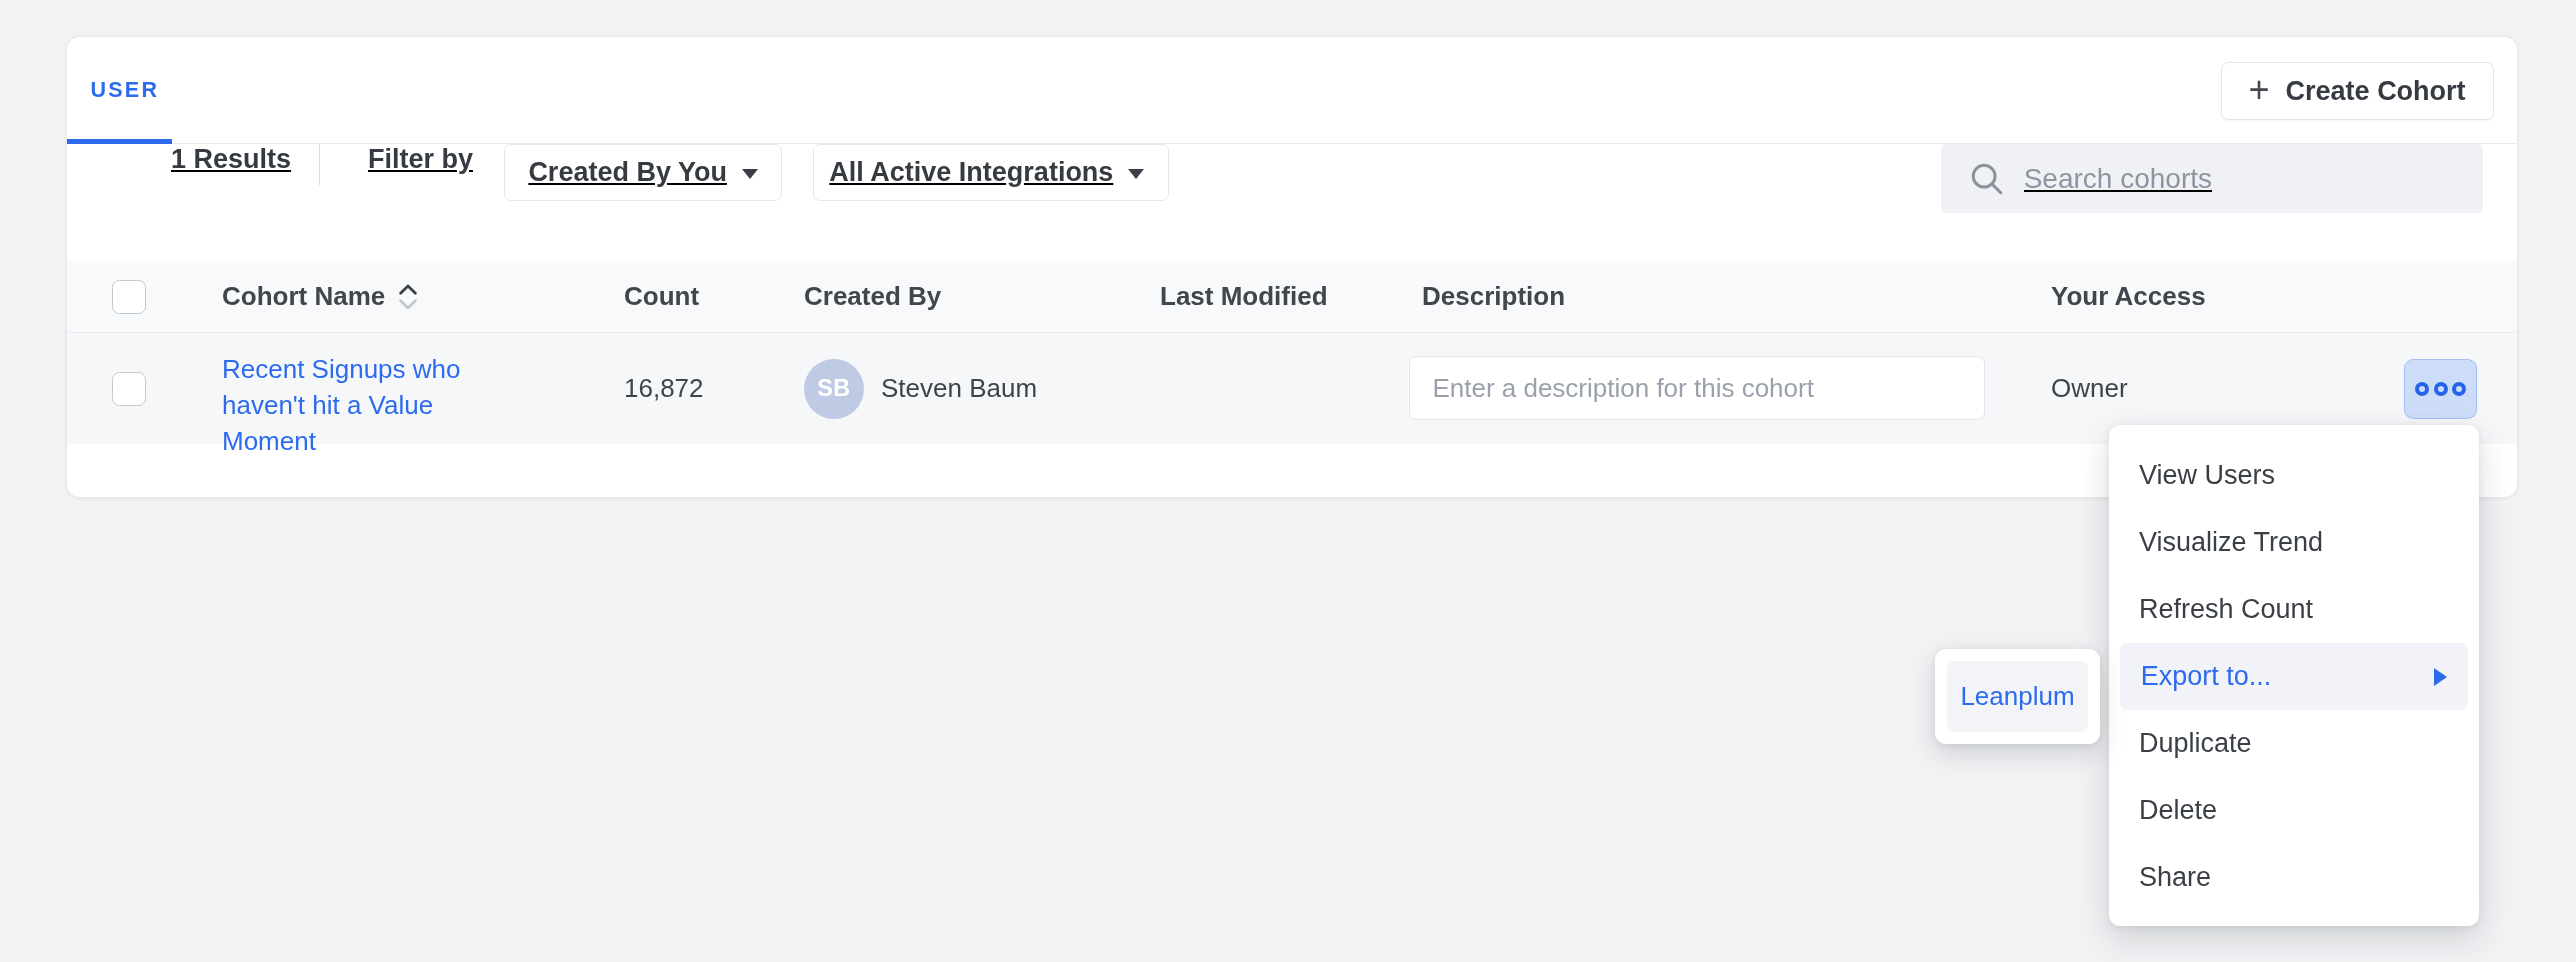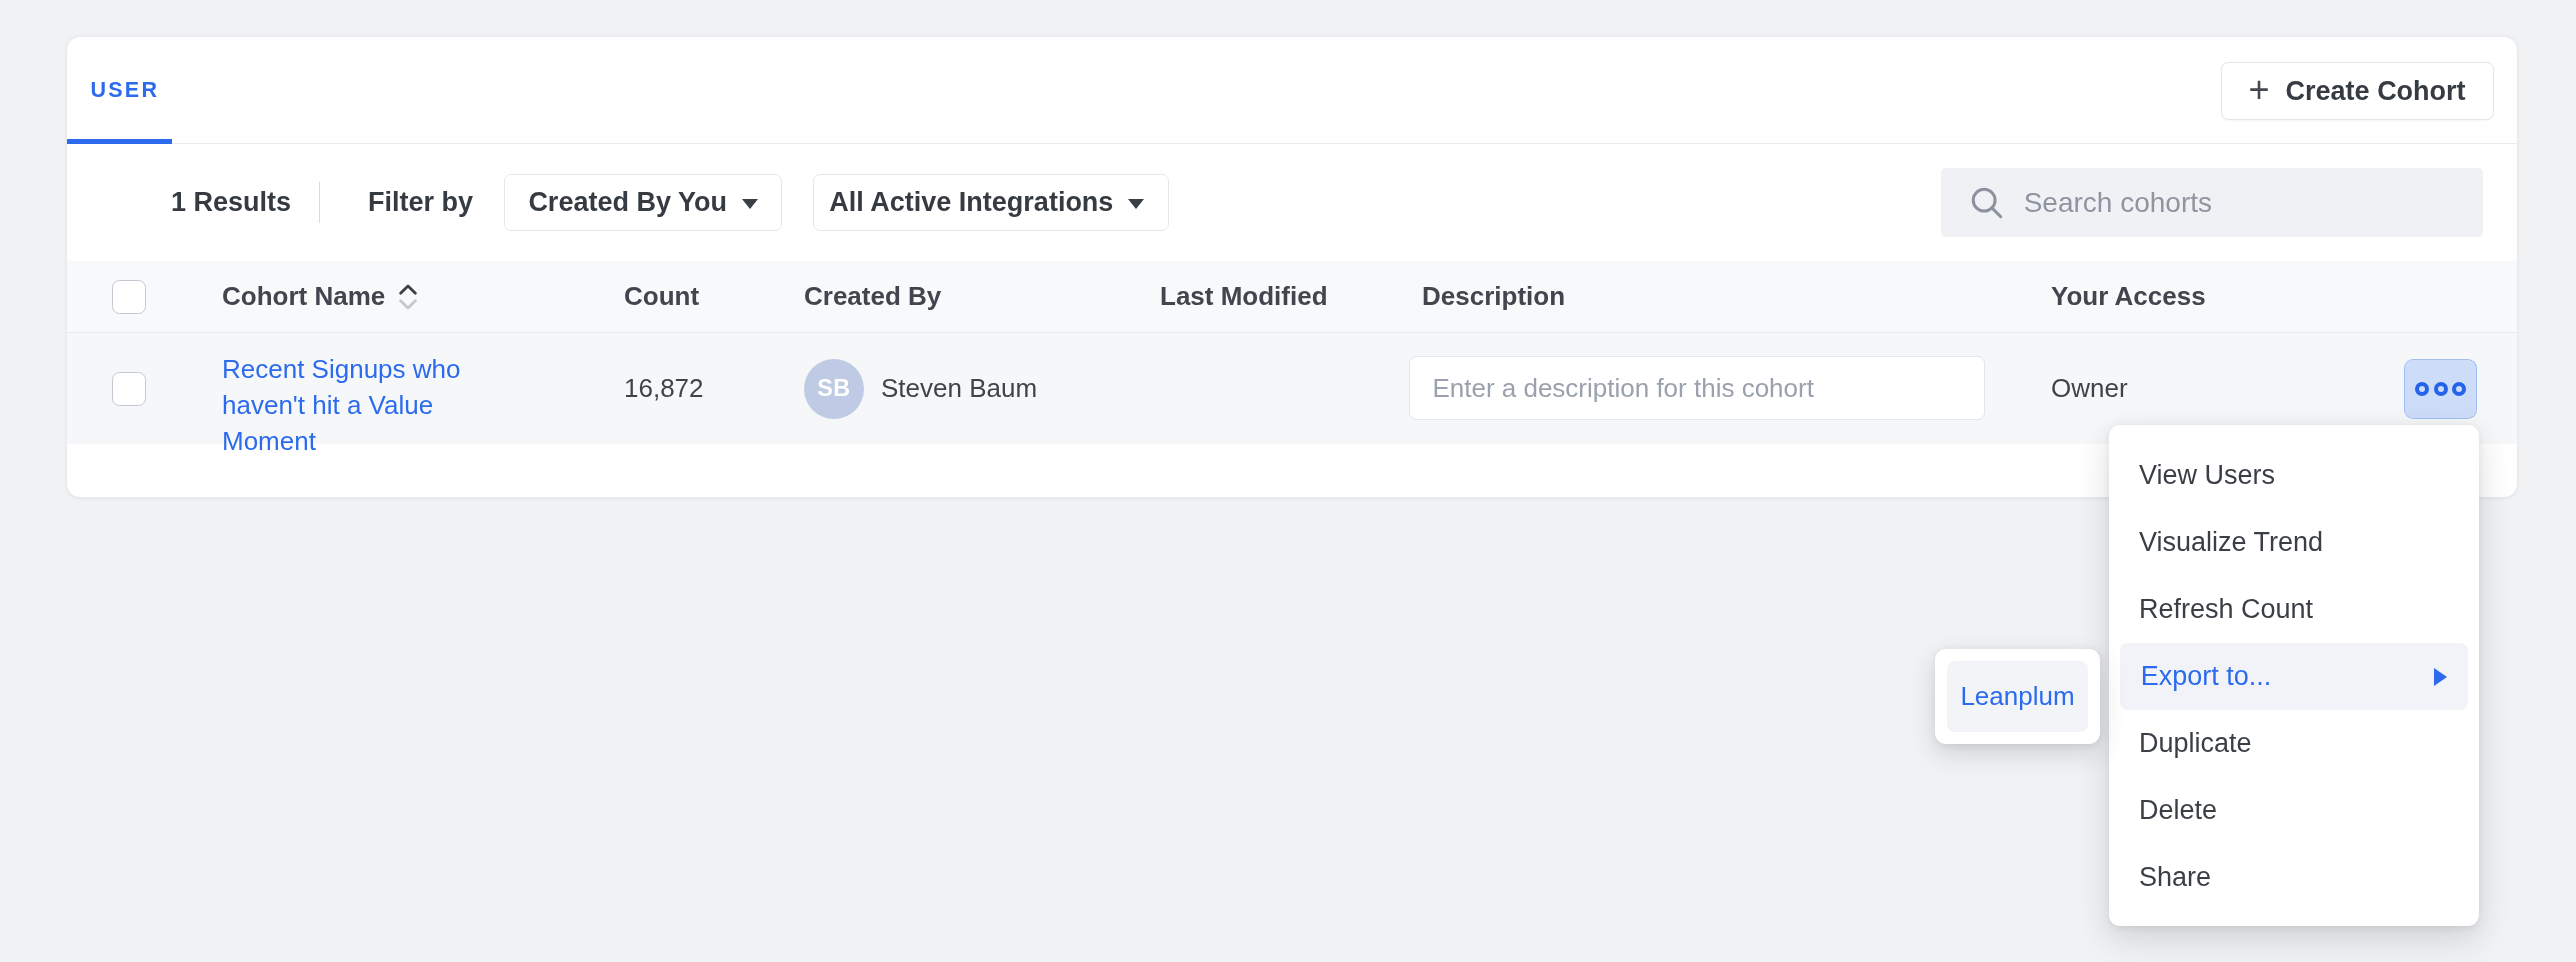--- a/index.html
+++ b/index.html
@@ -17,21 +17,21 @@
   .tab-user { position:absolute; left:23.4px; top:0; height:107px; display:flex; align-items:center;
               font-size:21.5px; font-weight:bold; letter-spacing:2.3px; color:#2c6bed; cursor:pointer; }
   .tab-underline { position:absolute; left:0; bottom:-0.9px; width:105px; height:4.7px; background:#2c6bed; }
   .create-btn { position:absolute; right:23.4px; top:25px; height:58px; display:flex; align-items:center;
                 gap:16px; padding:0 27px; background:#fff; border:1.4px solid #e2e5e9; border-radius:7.5px;
                 font-size:27px; font-weight:bold; color:#363b42; cursor:pointer;
                 box-shadow:0 0.9px 1.9px rgba(25,30,40,0.04); }
   .plus-glyph { font-size:36px; font-weight:400; color:#44494f; line-height:1; margin-top:-2.8px; }
 
   
-  .filterbar { position:relative; height:117px; display:flex; align-items:center; white-space:nowrap; }
+  .filterbar { position:relative; height:117px; display:flex; align-items:flex-start; white-space:nowrap;text-decoration:underline; }
   .results { margin-left:104px; font-size:27px; font-weight:bold; color:#363b42; }
   .vdiv { width:0.9px; height:41px; background:#d7dade; margin-left:28px; }
   .filterby { margin-left:48px; font-size:27px; font-weight:bold; color:#363b42; }
   .drop-btn { display:flex; align-items:center; gap:15px; height:57px; padding:0 23.4px; margin-left:31px;
               background:#fff; border:1.4px solid #e4e7ec; border-radius:7px; font-size:27px;
               font-weight:bold; color:#363b42; cursor:pointer; }
   .drop-btn + .drop-btn { margin-left:31px;padding-left:15px; }
   .caret-down { width:0; height:0; border-left:8.4px solid transparent; border-right:8.4px solid transparent;
                 border-top:10.3px solid #3a3f46; margin-top:2.8px; }
   .searchbox { margin-left:auto; margin-right:34px; width:542px; height:69px; background:#f0f1f4;

